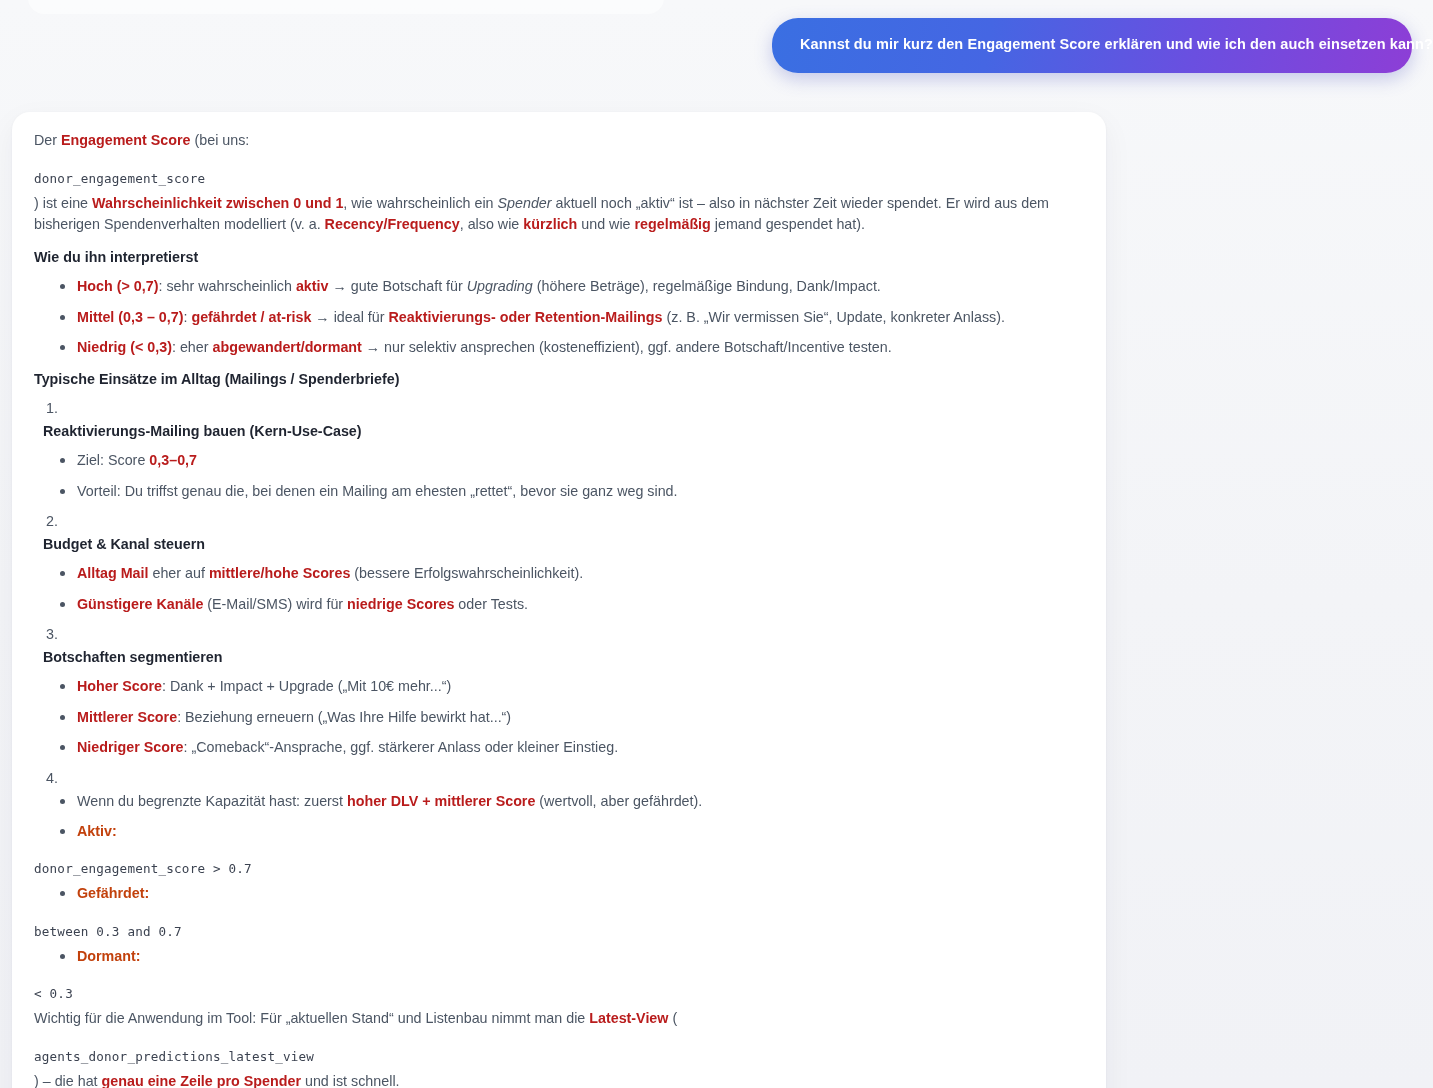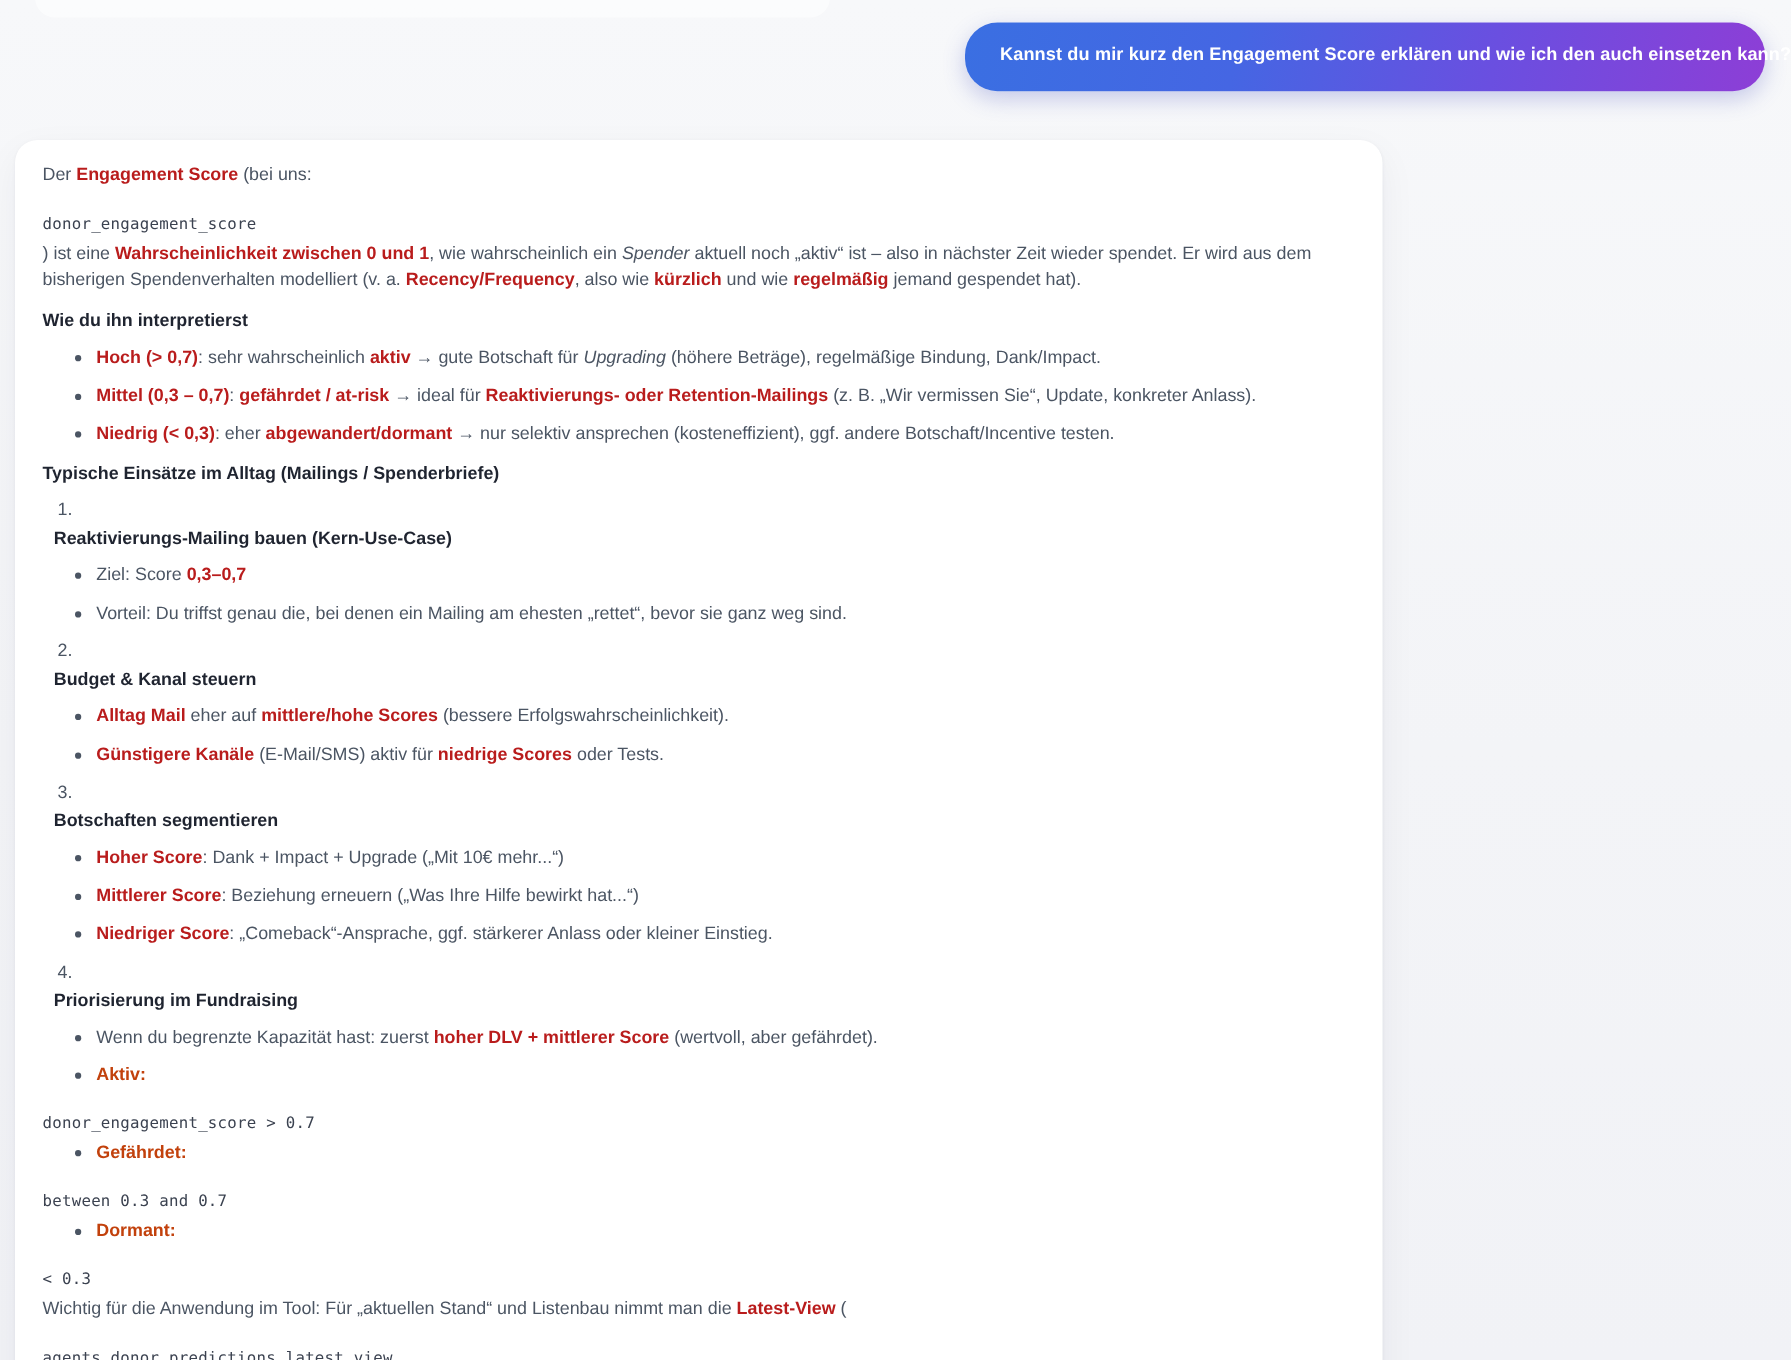--- a/index.html
+++ b/index.html
@@ -160,37 +160,36 @@
             <li><span>Ziel: Score </span><b>0,3–0,7</b></li>
             <li><span>Vorteil: Du triffst genau die, bei denen ein Mailing am ehesten „rettet“, bevor sie ganz weg sind.</span></li>
           </ul>
         </li>
 
         <li>
           <div class="ol-num">2.</div>
           <h4 class="sub">Budget &amp; Kanal steuern</h4>
           <ul class="md-ul">
             <li><b>Alltag Mail</b><span> eher auf </span><b>mittlere/hohe Scores</b><span> (bessere Erfolgswahrscheinlichkeit).</span></li>
-            <li><b>Günstigere Kanäle</b><span> (E-Mail/SMS) aktiv für </span><b>niedrige Scores</b><span> oder Tests.</span></li>
+            <li><b>Günstigere Kanäle</b><span> (E-Mail/SMS) wird für </span><b>niedrige Scores</b><span> oder Tests.</span></li>
           </ul>
         </li>
 
         <li>
           <div class="ol-num">3.</div>
           <h4 class="sub">Botschaften segmentieren</h4>
           <ul class="md-ul">
             <li><b>Hoher Score</b><span>: Dank + Impact + Upgrade („Mit 10€ mehr...“)</span></li>
             <li><b>Mittlerer Score</b><span>: Beziehung erneuern („Was Ihre Hilfe bewirkt hat...“)</span></li>
             <li><b>Niedriger Score</b><span>: „Comeback“-Ansprache, ggf. stärkerer Anlass oder kleiner Einstieg.</span></li>
           </ul>
         </li>
 
         <li>
           <div class="ol-num">4.</div>
-          <h4 class="sub">Priorisierung im Fundraising</h4>
           <ul class="md-ul">
             <li><span>Wenn du begrenzte Kapazität hast: zuerst </span><b>hoher DLV + mittlerer Score</b><span> (wertvoll, aber gefährdet).</span></li>
           </ul>
         </li>
 
       </ol>
 
       <ul class="md-ul seg">
         <li><span class="seg-label">Aktiv:</span></li>
       </ul>

